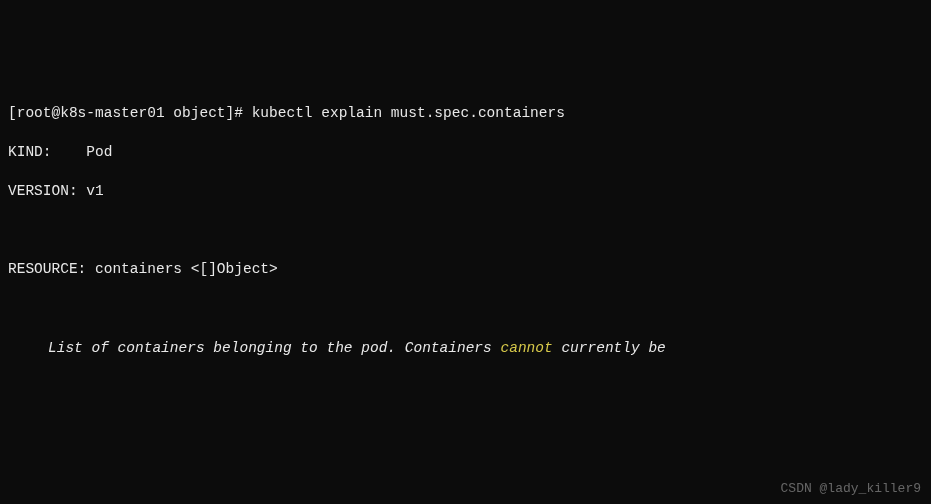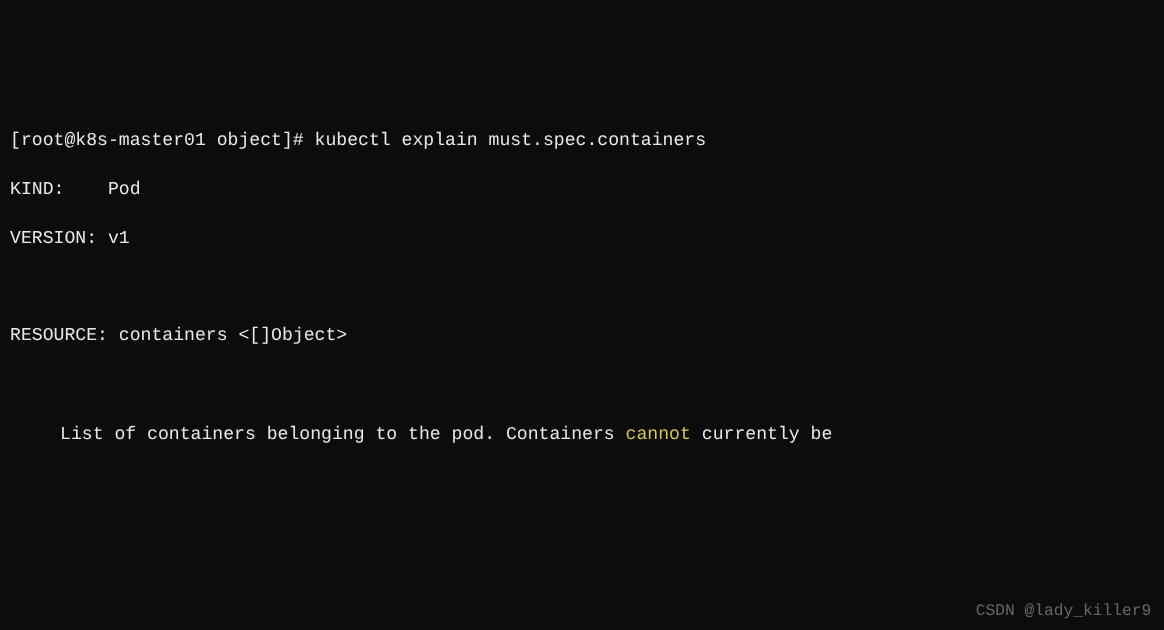--- a/index.html
+++ b/index.html
@@ -12,21 +12,21 @@
     padding: 6px 8px;
     width: 931px;
     height: 504px;
     overflow: hidden;
     white-space: pre;
     position: relative;
   }
   .line { white-space: pre-wrap; }
   .prompt-host { color: #e8e8e8; text-align: center; }
   .yellow { color: #d6c84a; }
-  .indent1 { padding-left: 40px; }
+  .indent1 { padding-left: 40px; font-style: italic; }
   .watermark {
     position: absolute;
     right: 10px;
     bottom: 6px;
     color: rgba(210,210,210,0.45);
     font-size: 13px;
     font-family: Liberation Mono, monospace;
   }
 </style>
 </head>

